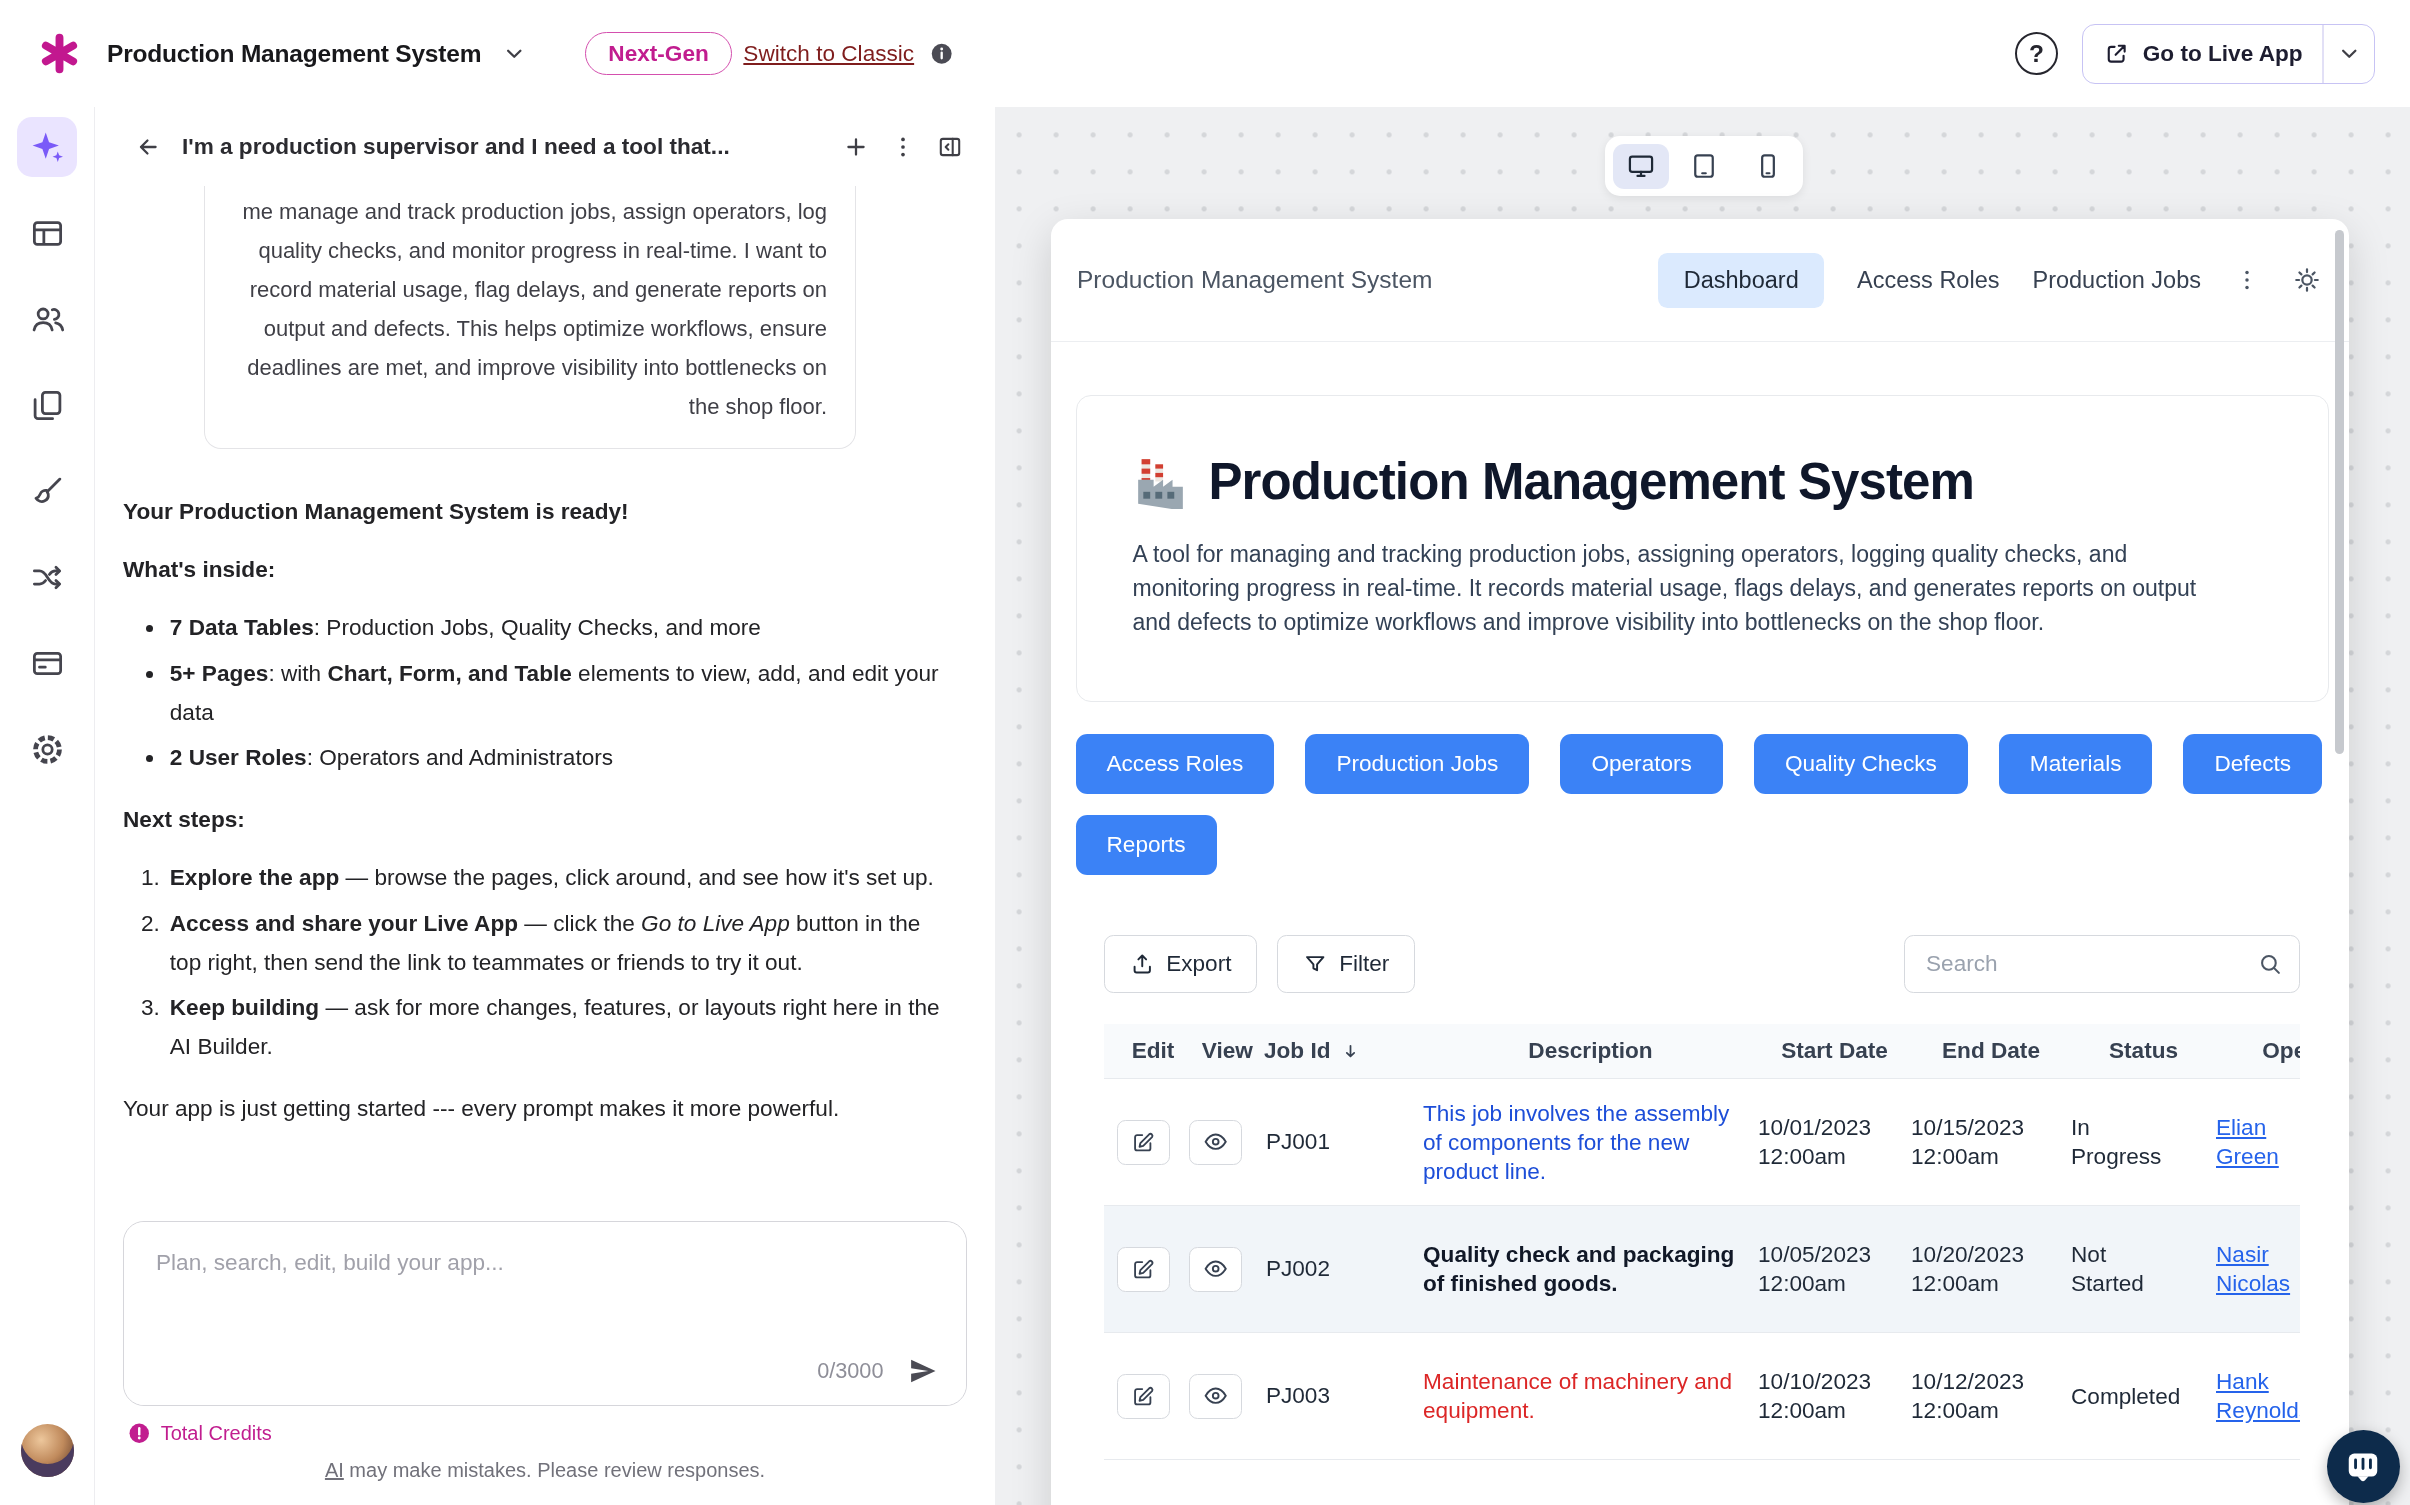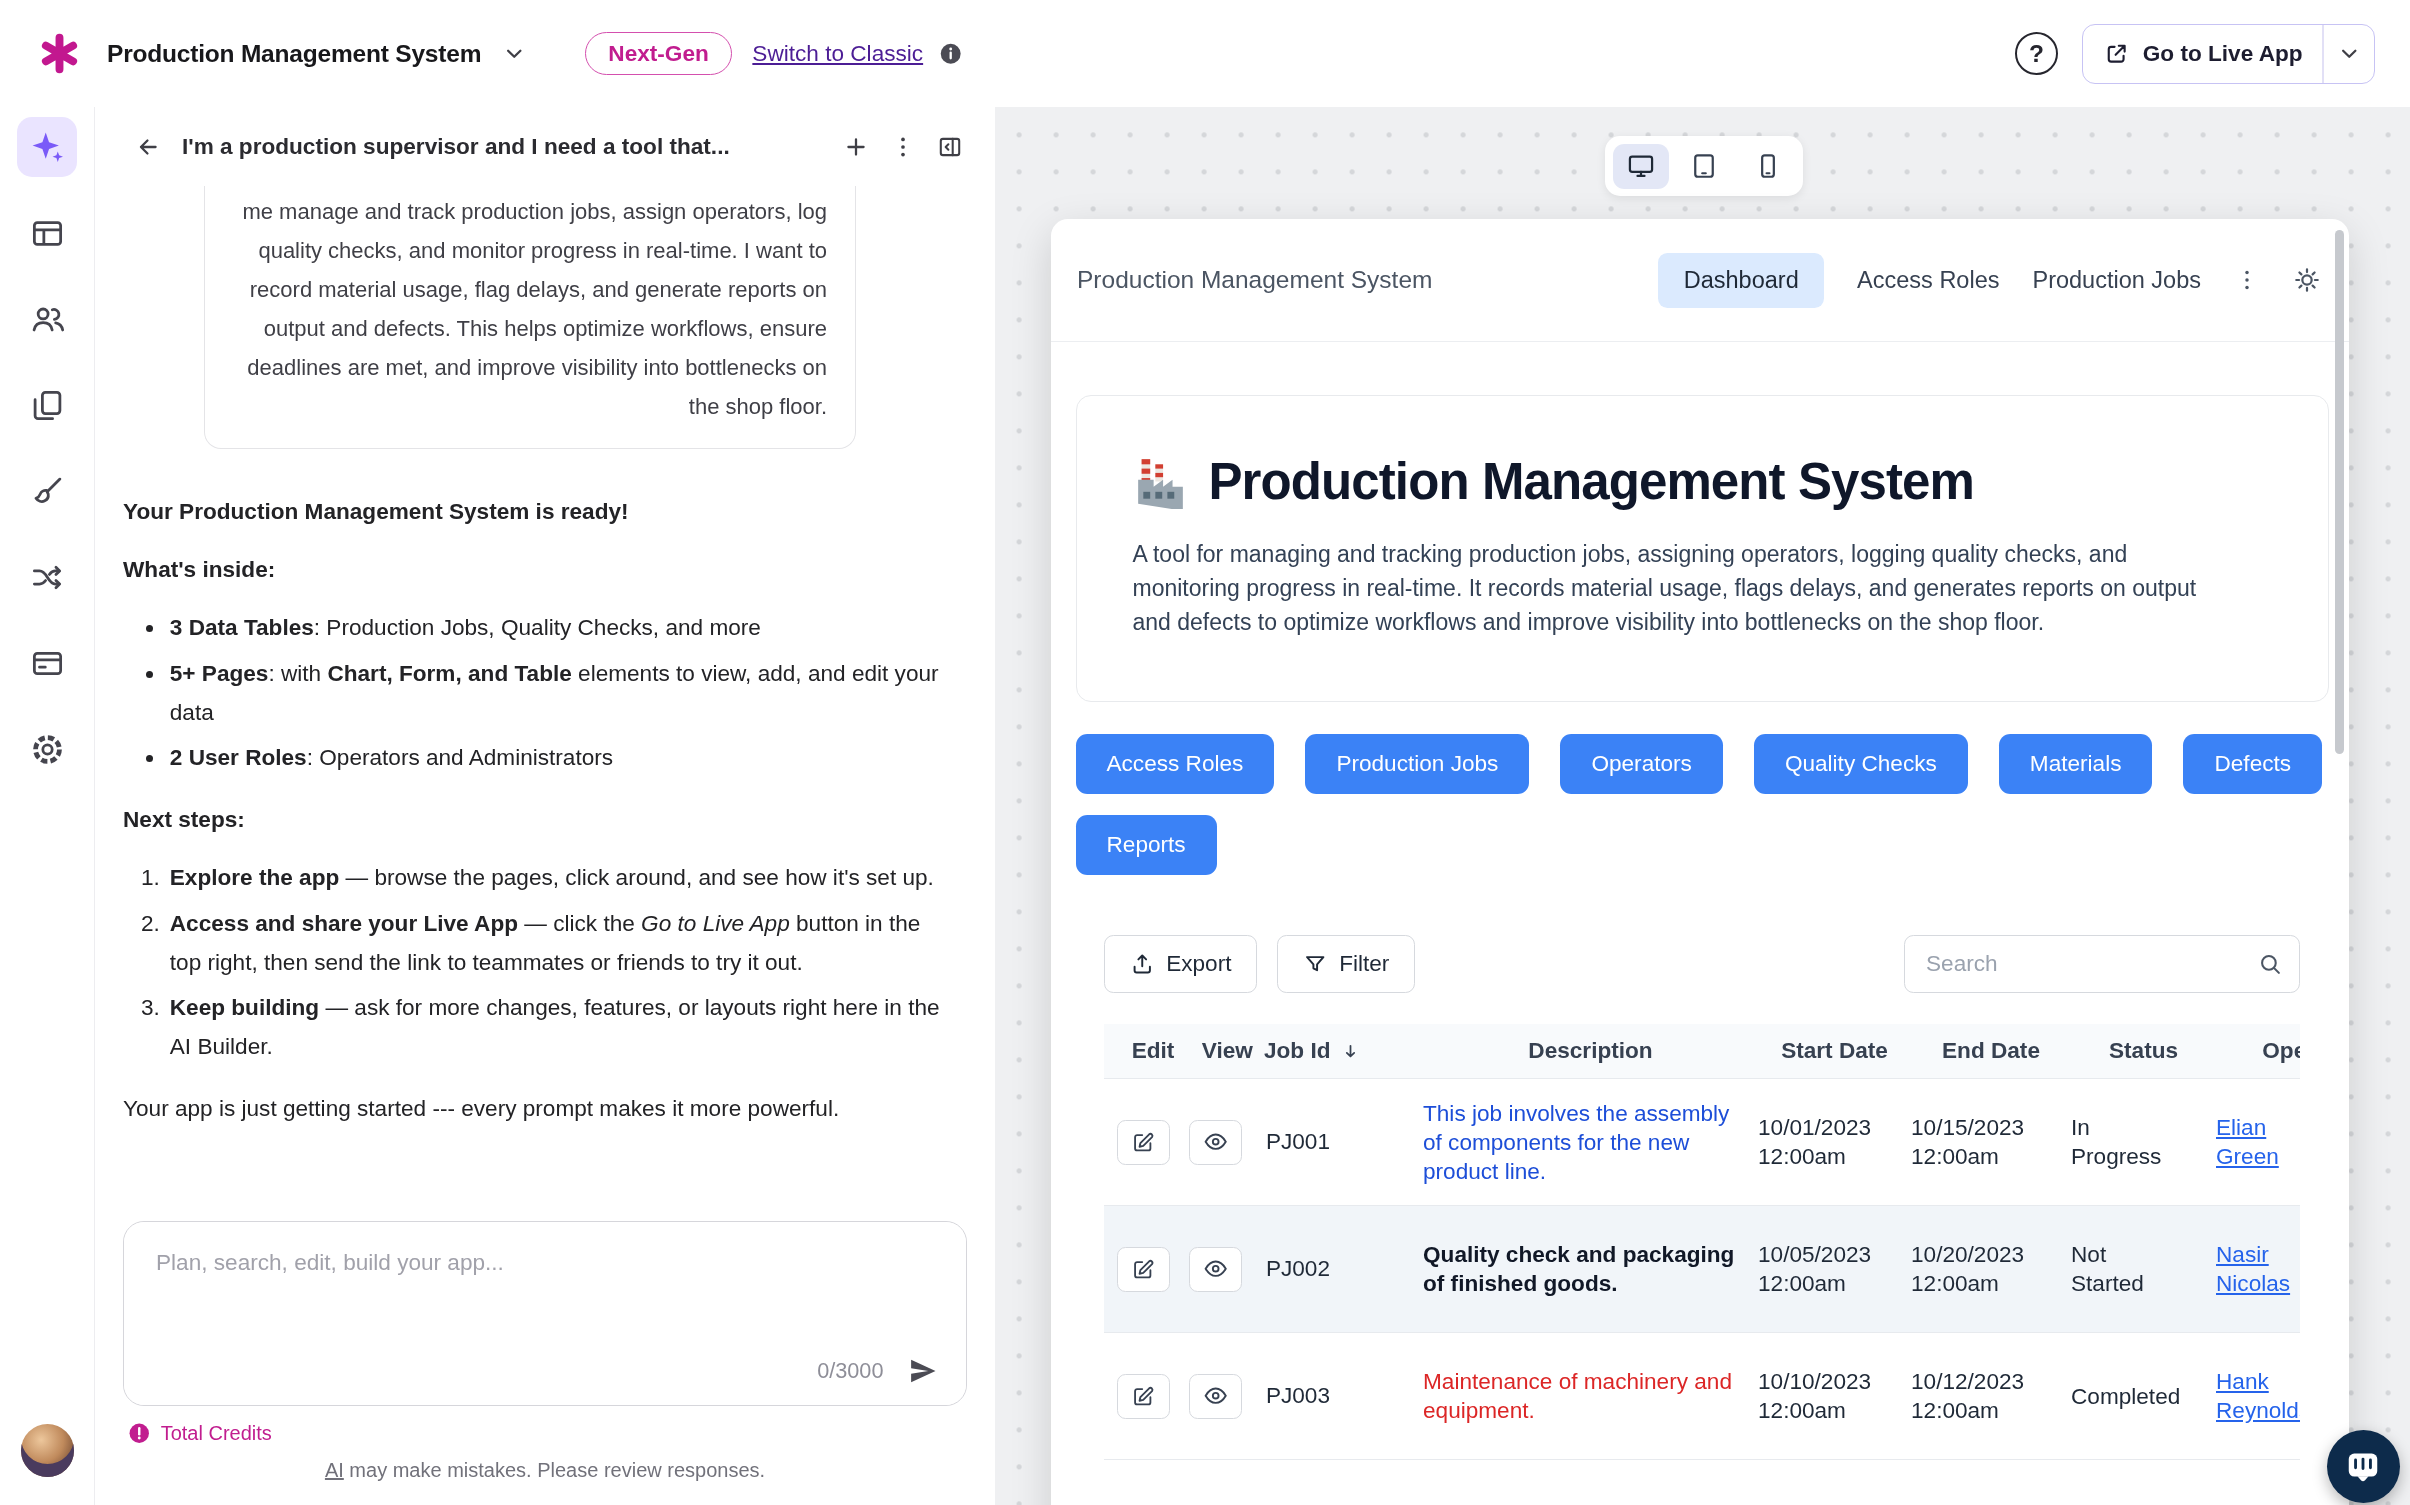--- a/index.html
+++ b/index.html
@@ -8,21 +8,21 @@
   svg { display:block; }
   button { font-family:inherit; cursor:pointer; }
 
   
   .topbar { position:absolute; left:0; top:0; width:2411px; height:107px; background:#fff; display:flex; align-items:center; padding:0 36px 0 38px; z-index:6; }
   .tb-left { display:flex; align-items:center; }
   .logo { margin-right:26px; }
   .app-title { font-size:24.5px; font-weight:700; color:#18181b; letter-spacing:-0.2px; }
   .title-chev { margin-left:21px; }
   .badge-pill { margin-left:58px; border:1.9px solid #d44fae; color:#c11d8f; border-radius:941px; padding:7.5px 22.6px; font-size:22.6px; font-weight:700; background:#fff; }
-  .switch-link { margin-left:20px; font-size:22.6px; color:#4c1d95; text-decoration:underline; }
+  .switch-link { margin-left:11px; font-size:22.6px; color:#7f1d1d; text-decoration:underline; }
   .info-dot { margin-left:15px; }
   .tb-right { margin-left:auto; display:flex; align-items:center; gap:24.5px; }
   .help-circle { width:43px; height:43px; border:2.8px solid #26262e; border-radius:50%; display:grid; place-items:center; font-size:24.5px; font-weight:700; color:#26262e; background:#fff; }
   .live-btn { display:flex; align-items:center; height:60px; background:#fff; border:1.9px solid #c7c3f4; border-radius:13px; padding:0; }
   .live-main { display:flex; align-items:center; gap:13px; padding:0 19px 0 21px; font-size:22.6px; font-weight:700; color:#1d1d30; }
   .live-div { width:1.9px; height:58px; background:#e2e0f6; }
   .live-caret { padding:0 13px; display:grid; place-items:center; }
 
   
   .rail { position:absolute; left:0; top:107px; width:95px; bottom:0; background:#fff; border-right:0.9px solid #ededf0; display:flex; flex-direction:column; align-items:center; padding-top:10.4px; gap:26px; z-index:5; }
@@ -239,21 +239,21 @@
 
   <div class="chat-scroll">
     <div class="quote-box">
       <span>me manage and track production jobs, assign operators, log quality checks, and monitor progress in real-time. I want to record material usage, flag delays, and generate reports on output and defects. This helps optimize workflows, ensure deadlines are met, and improve visibility into bottlenecks on the shop floor.</span>
     </div>
 
     <div class="msg">
       <p class="b">Your Production Management System is ready!</p>
       <p class="b">What's inside:</p>
       <ul>
-        <li><span class="b">3 Data Tables</span><span>: Production Jobs, Quality Checks, and more</span></li>
+        <li><span class="b">7 Data Tables</span><span>: Production Jobs, Quality Checks, and more</span></li>
         <li><span class="b">5+ Pages</span><span>: with </span><span class="b">Chart, Form, and Table</span><span> elements to view, add, and edit your data</span></li>
         <li><span class="b">2 User Roles</span><span>: Operators and Administrators</span></li>
       </ul>
       <p class="b">Next steps:</p>
       <ol>
         <li><span class="b">Explore the app</span><span> — browse the pages, click around, and see how it's set up.</span></li>
         <li><span class="b">Access and share your Live App</span><span> — click the </span><span class="it">Go to Live App</span><span> button in the top right, then send the link to teammates or friends to try it out.</span></li>
         <li><span class="b">Keep building</span><span> — ask for more changes, features, or layouts right here in the AI Builder.</span></li>
       </ol>
       <p>Your app is just getting started --- every prompt makes it more powerful.</p>

